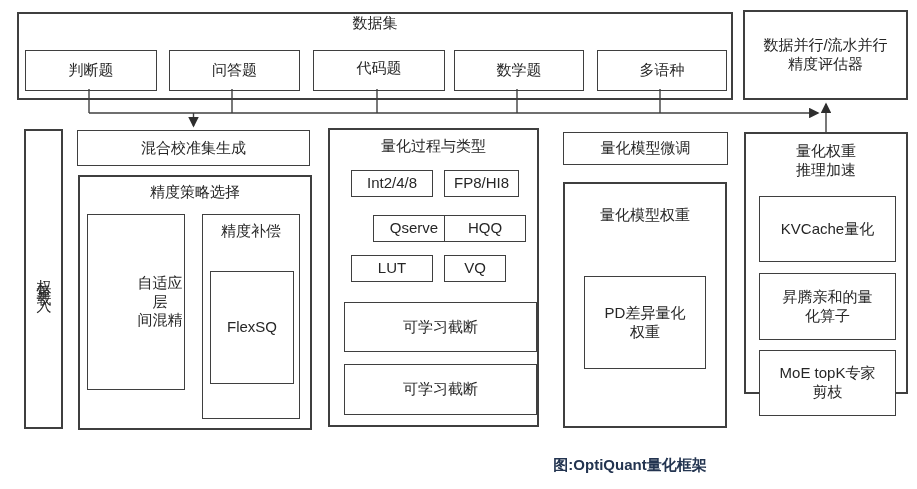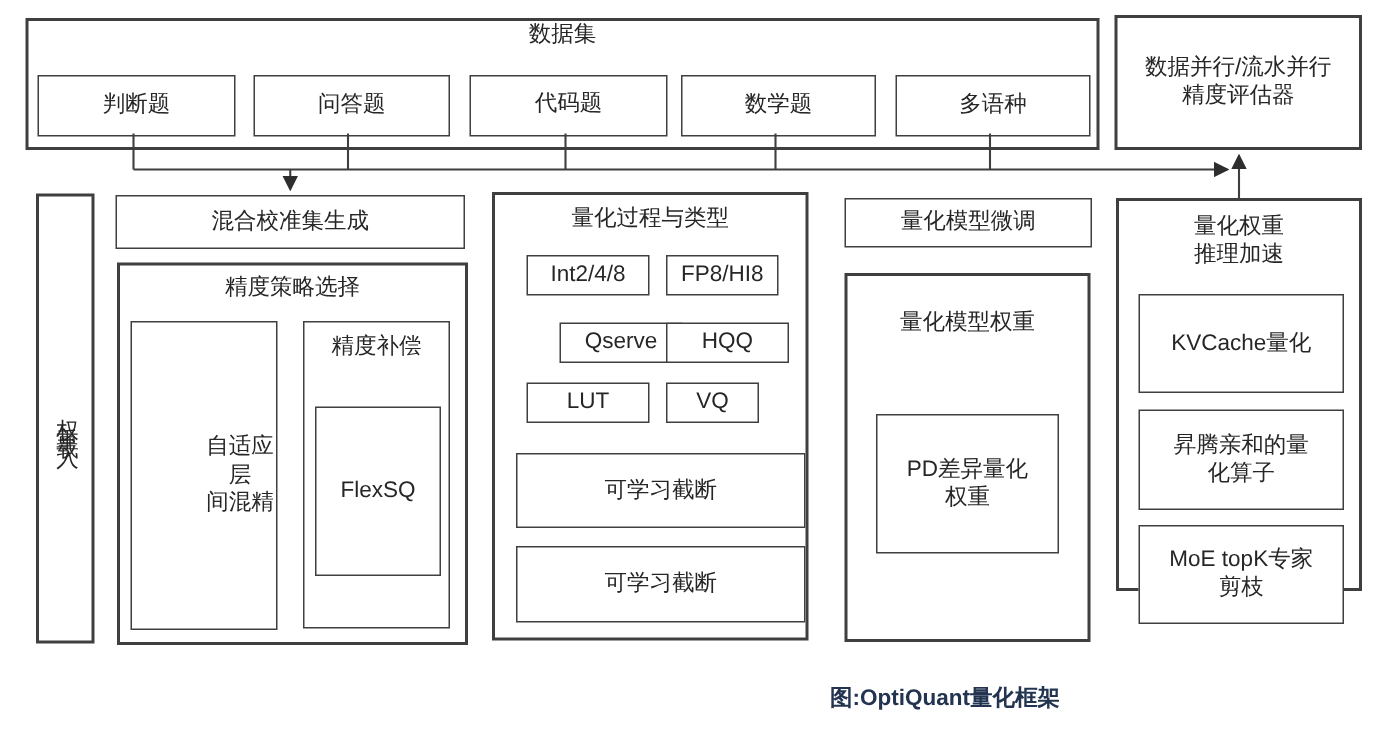--- a/index.html
+++ b/index.html
@@ -84,21 +84,21 @@
   <div class="panel flexc" style="left:24px;top:129px;width:39px;height:300px;">
     <span class="vertical-text">权重载入</span>
   </div>
 
   <div class="box flexc" style="left:77px;top:130px;width:233px;height:36px;">
     <span class="lbl">混合校准集生成</span>
   </div>
 
   <div class="panel" style="left:78px;top:175px;width:234px;height:255px;">
     <div class="panel-title" style="top:6px;">精度策略选择</div>
-    <div class="box flexc" style="left:7px;top:37px;width:98px;height:206px;padding-left:48px;">
+    <div class="box flexc" style="left:7px;top:37px;width:98px;height:176px;padding-left:48px;">
       <span class="lbl">自适应层
 间混精</span>
     </div>
     <div class="box" style="left:122px;top:37px;width:98px;height:205px;">
       <div class="panel-title" style="top:7px;">精度补偿</div>
       <div class="box flexc" style="left:7px;top:56px;width:84px;height:113px;">
         <span class="lbl">FlexSQ</span>
       </div>
     </div>
   </div>

